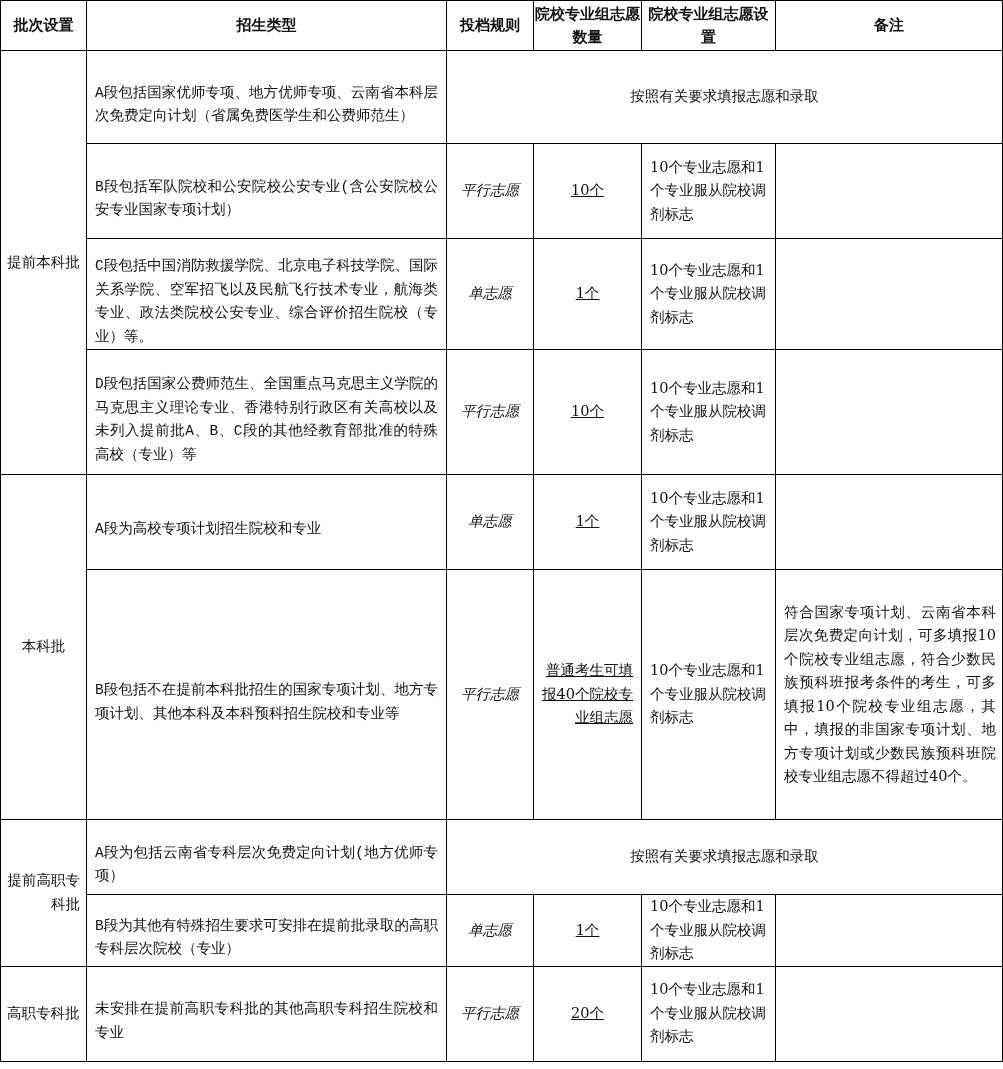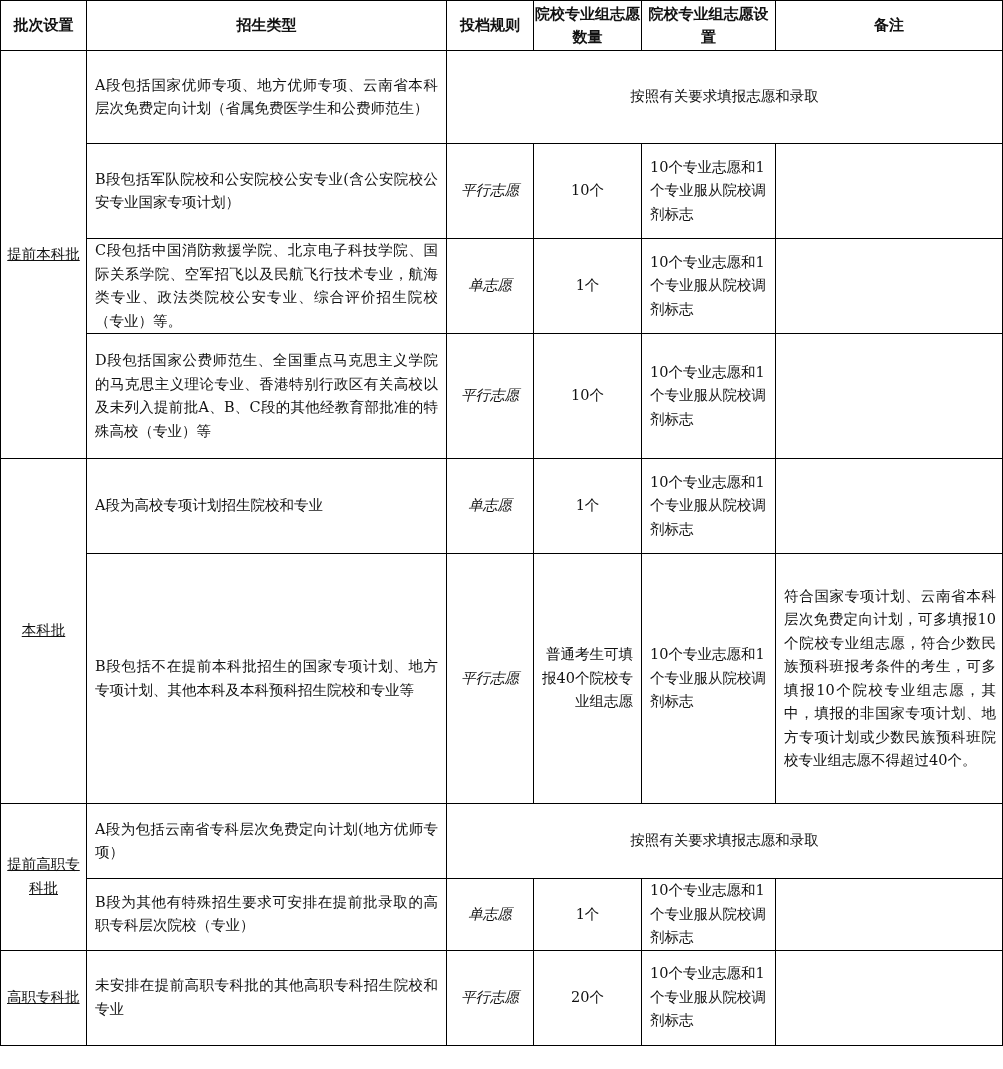--- a/index.html
+++ b/index.html
@@ -1,23 +1,23 @@
 <!DOCTYPE html>
 <html><head>
 <meta charset="utf-8">
 <style>
   html, body { margin:0; padding:0; background:#ffffff; }
   body { width:1003px; height:1069px; overflow:hidden; font-family:"DejaVu Serif","Liberation Serif",serif; color:#111; }
   table { border-collapse:collapse; table-layout:fixed; width:1002px; position:absolute; left:0; top:0; }
   td, th { border:1.5px solid #000; padding:0; vertical-align:middle; font-size:14.5px; line-height:23.5px; }
   th { font-weight:bold; text-align:center; font-size:15px; line-height:23px; }
-  .c-batch { text-align:center; padding:0 6px;text-decoration:underline; }
-  .c-type { text-align:left; padding:0 8px 0 8px; text-align:justify; }
+  .c-batch { text-align:center; padding:0 6px; }
+  .c-type { text-align:left; padding:16px 8px 0 8px; text-align:justify;font-family:Liberation Mono, monospace; }
   .c-rule { text-align:center; padding:0 10px;font-style:italic; }
-  .c-count { text-align:center; padding:0 8px; }
+  .c-count { text-align:center; padding:0 8px;text-decoration:underline; }
   .c-setup { text-align:left; padding:0 6px 0 8px; }
   .c-note { text-align:left; padding:0 6px 0 8px; text-align:justify; }
   .c-merged { text-align:center; padding:0 8px;border-radius:25px; }
   .c-count.left { text-align:right; }
 </style>
 </head>
 <body>
 
 <table>
   <colgroup>
@@ -75,21 +75,21 @@
   </tr>
   <tr style="height:250px">
     <td class="c-type">B段包括不在提前本科批招生的国家专项计划、地方专项计划、其他本科及本科预科招生院校和专业等</td>
     <td class="c-rule">平行志愿</td>
     <td class="c-count left">普通考生可填报40个院校专业组志愿</td>
     <td class="c-setup">10个专业志愿和1个专业服从院校调剂标志</td>
     <td class="c-note">符合国家专项计划、云南省本科层次免费定向计划，可多填报10个院校专业组志愿，符合少数民族预科班报考条件的考生，可多填报10个院校专业组志愿，其中，填报的非国家专项计划、地方专项计划或少数民族预科班院校专业组志愿不得超过40个。</td>
   </tr>
 
   <tr style="height:75px">
-    <td class="c-batch" rowspan="2" style="text-align:center;">提前高职专科批</td>
+    <td class="c-batch" rowspan="2" style="text-align:right;">提前高职专科批</td>
     <td class="c-type">A段为包括云南省专科层次免费定向计划(地方优师专项）</td>
     <td class="c-merged" colspan="4">按照有关要求填报志愿和录取</td>
   </tr>
   <tr style="height:69px">
     <td class="c-type">B段为其他有特殊招生要求可安排在提前批录取的高职专科层次院校（专业）</td>
     <td class="c-rule">单志愿</td>
     <td class="c-count">1个</td>
     <td class="c-setup">10个专业志愿和1个专业服从院校调剂标志</td>
     <td class="c-note"></td>
   </tr>

